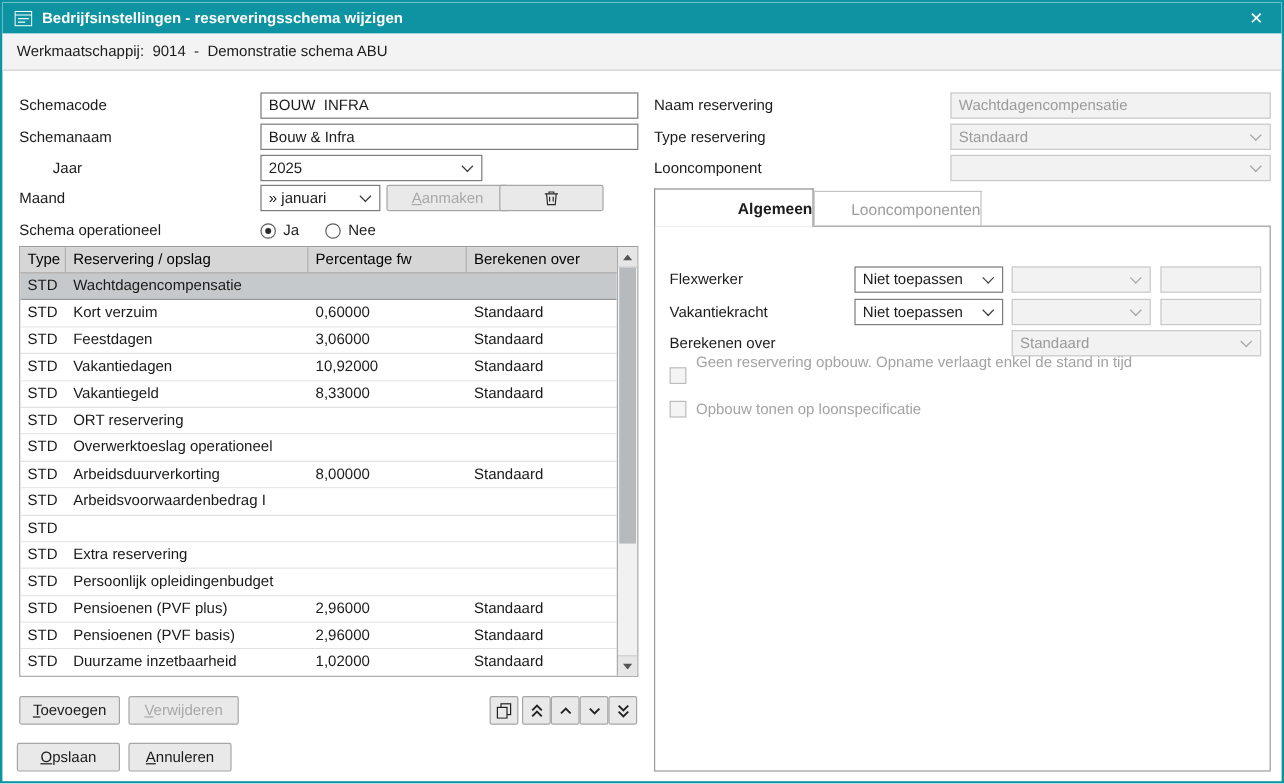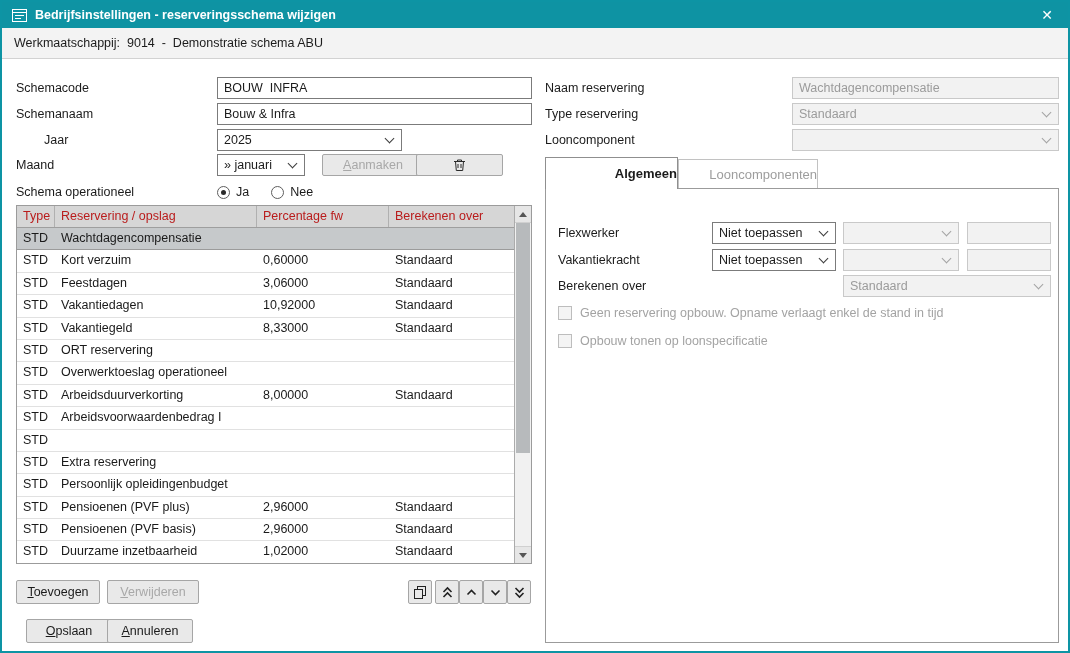--- a/index.html
+++ b/index.html
@@ -41,21 +41,21 @@
   .radiorow { position:absolute; display:flex; align-items:center; height:22px; gap:6px; font-size:12.5px; color:#1b1b1b; }
   .radio { width:13px; height:13px; border-radius:50%; border:1px solid #5e5e5e; background:#fff;
            display:inline-block; position:relative; flex:none; }
   .radio.checked:after { content:''; position:absolute; left:3px; top:3px; width:5px; height:5px;
                          border-radius:50%; background:#2b2b2b; }
 
   
   .table { position:absolute; left:14px; top:203px; width:516px; height:359px; border:1px solid #9b9b9b; background:#fff; }
   .thead { position:absolute; top:0; left:0; right:17px; height:22px; background:#d6d6d6;
            border-bottom:1px solid #9e9e9e; display:flex; }
-  .th { font-size:12.5px; line-height:20px; padding-left:6px; border-right:1px solid #b0b0b0; color:#b91c1c;
+  .th { font-size:12.5px; line-height:20px; padding-left:6px; border-right:1px solid #b0b0b0; color:#000000;
         white-space:nowrap; overflow:hidden; }
   .tbody { position:absolute; top:22px; left:0; right:17px; bottom:0; overflow:hidden; }
   .trow { display:flex; height:22.4px; border-bottom:1px solid #e1e1e1; background:#fff; }
   .trow.selected { background:#c6c9cb; border-bottom:1px solid #9b9b9b; }
   .td { font-size:12.5px; line-height:21px; padding-left:6px; white-space:nowrap; overflow:hidden; color:#1a1a1a; }
   .c-type { width:38px; } .c-name { width:202px; } .c-pct { width:132px; } .c-over { width:125px; border-right:none; }
 
   
   .scrollbar { position:absolute; top:0; right:0; bottom:0; width:17px; background:#f1f1f1; border-left:1px solid #ababab; }
   .sb-btn { position:absolute; left:0; right:0; height:17px; background:#e6e6e6; display:flex; align-items:center; justify-content:center; }
@@ -108,21 +108,21 @@
   <div class="lbl" style="left:14px; top:179px;">Schema operationeel</div>
 
   <input class="inp" style="left: 215px; top: 75px; width: 315px;" value="BOUW  INFRA">
   <input class="inp" style="left: 215px; top: 101px; width: 315px;" value="Bouw &amp; Infra">
 
   <div class="sel" style="left:215px; top:127px; width:185px;">
     <span class="sel-text">2025</span>
     <span class="chev"></span>
   </div>
 
-  <div class="sel" style="left:215px; top:152px; width:88px;">
+  <div class="sel" style="left:215px; top:152px; width:100px;">
     <span class="sel-text">» januari</span>
     <span class="chev"></span>
   </div>
 
   <div class="btn small dis" style="left:320px; top:152px; width:102px;">
     <span><u>A</u>anmaken</span>
   </div>
 
   <div class="btn small" style="left:414px; top:152px; width:87px;">
     <span style="display:flex;">
@@ -312,21 +312,21 @@
   </div>
   <div class="iconbtn" style="left:505px; top:578px;">
     <span style="display:flex;">
       <svg width="13" height="13" viewBox="0 0 13 13">
           <polyline points="2.5,2 6.5,6 10.5,2" fill="none" stroke="#222" stroke-width="1.6"></polyline>
           <polyline points="2.5,7 6.5,11 10.5,7" fill="none" stroke="#222" stroke-width="1.6"></polyline>
         </svg>
     </span>
   </div>
 
-  <div class="btn" style="left:24px; top:617px; width:86px;">
+  <div class="btn" style="left:12px; top:617px; width:86px;">
     <span><u>O</u>pslaan</span>
   </div>
   <div class="btn" style="left:105px; top:617px; width:86px;">
     <span><u>A</u>nnuleren</span>
   </div>
 
   <div class="lbl" style="left:543px; top:75px;">Naam reservering</div>
   <div class="lbl" style="left:543px; top:101px;">Type reservering</div>
   <div class="lbl" style="left:543px; top:127px;">Looncomponent</div>
 
@@ -376,18 +376,18 @@
   </div>
   <input class="inp dis" style="left: 965px; top: 247px; width: 84px; z-index: 4;">
 
   <div class="lbl" style="left:556px; top:273px; z-index:4;">Berekenen over</div>
   <div class="sel dis" style="left:841px; top:273px; width:208px; z-index:4;">
     <span class="sel-text">Standaard</span>
     <span class="chev"></span>
   </div>
 
   <div class="cb" style="left:556px; top:304px; z-index:4;"></div>
-  <div class="cb-label" style="left:578px; top:301px; z-index:4;">Geen reservering opbouw. Opname verlaagt enkel de stand in tijd</div>
+  <div class="cb-label" style="left:578px; top:290px; z-index:4;">Geen reservering opbouw. Opname verlaagt enkel de stand in tijd</div>
 
   <div class="cb" style="left:556px; top:332px; z-index:4;"></div>
   <div class="cb-label" style="left:578px; top:329px; z-index:4;">Opbouw tonen op loonspecificatie</div>
 
 </div>
 
 </body></html>

